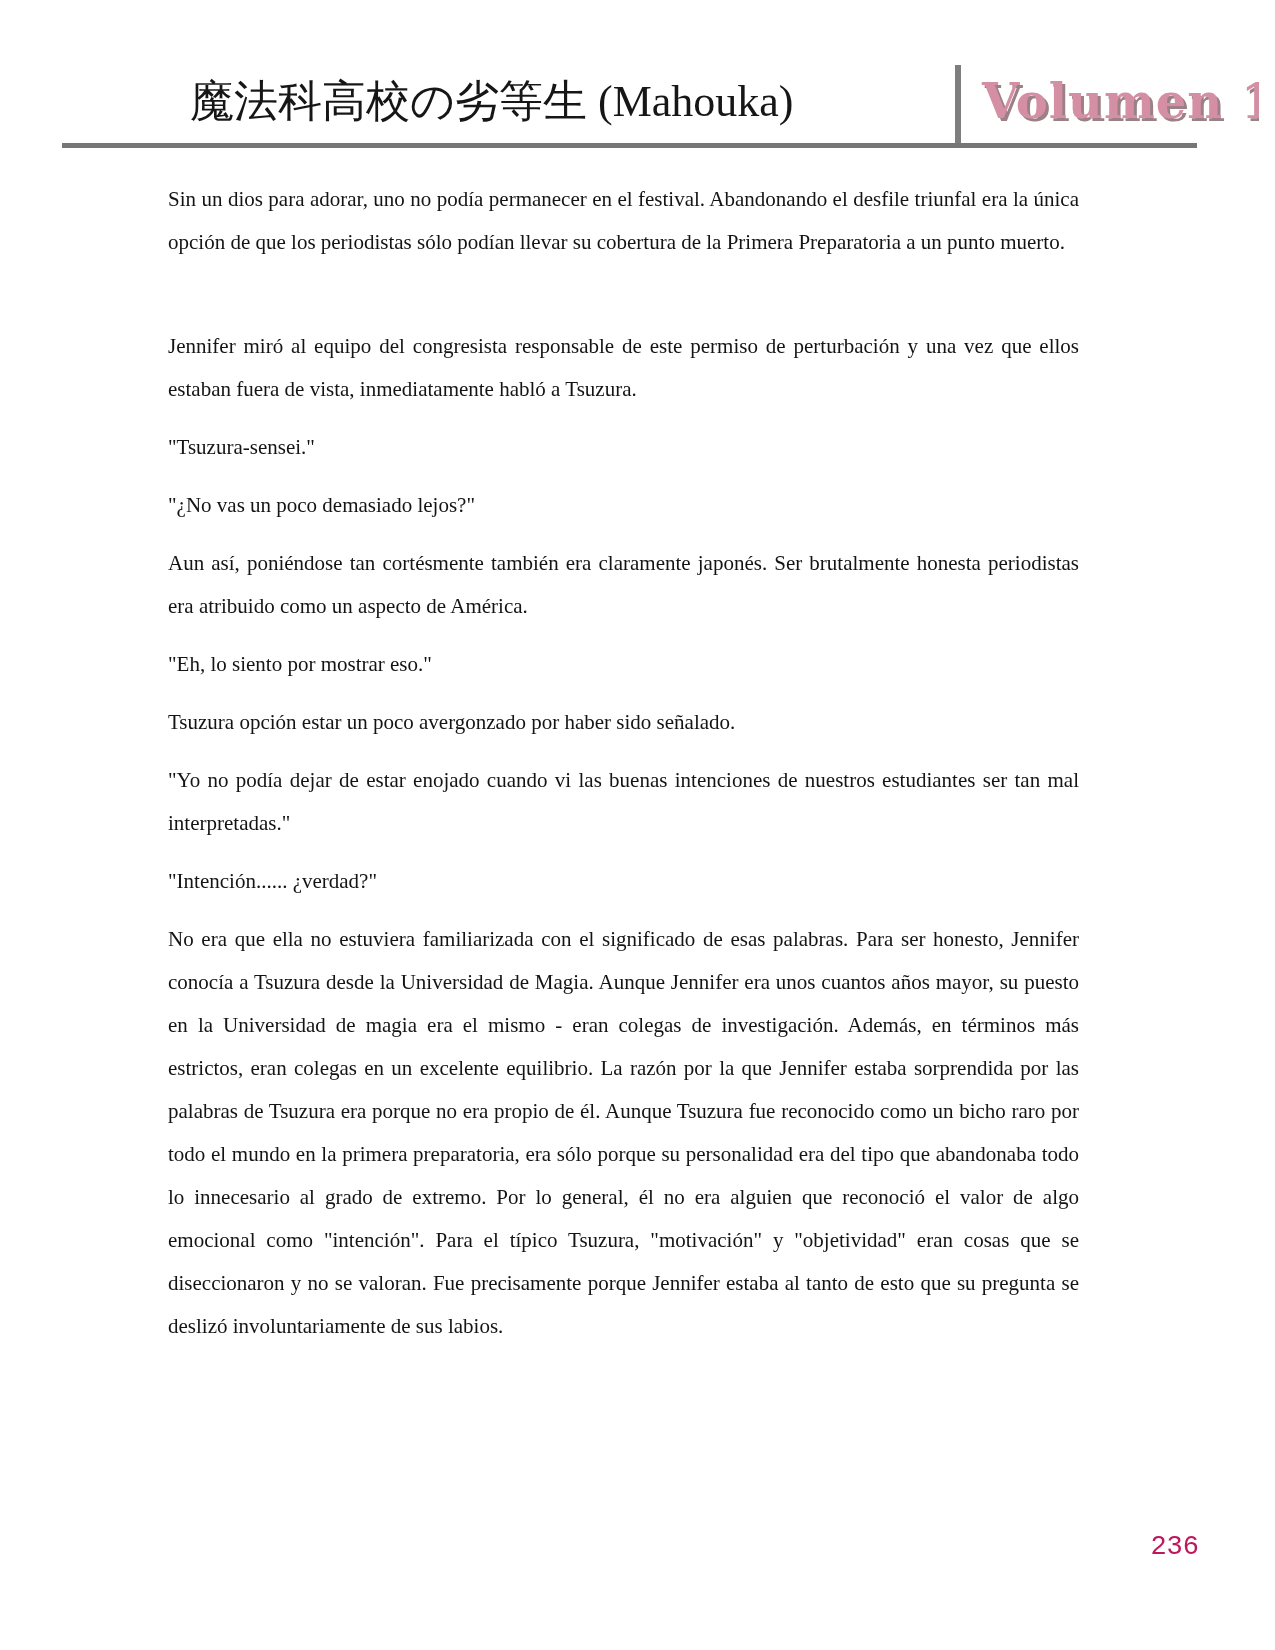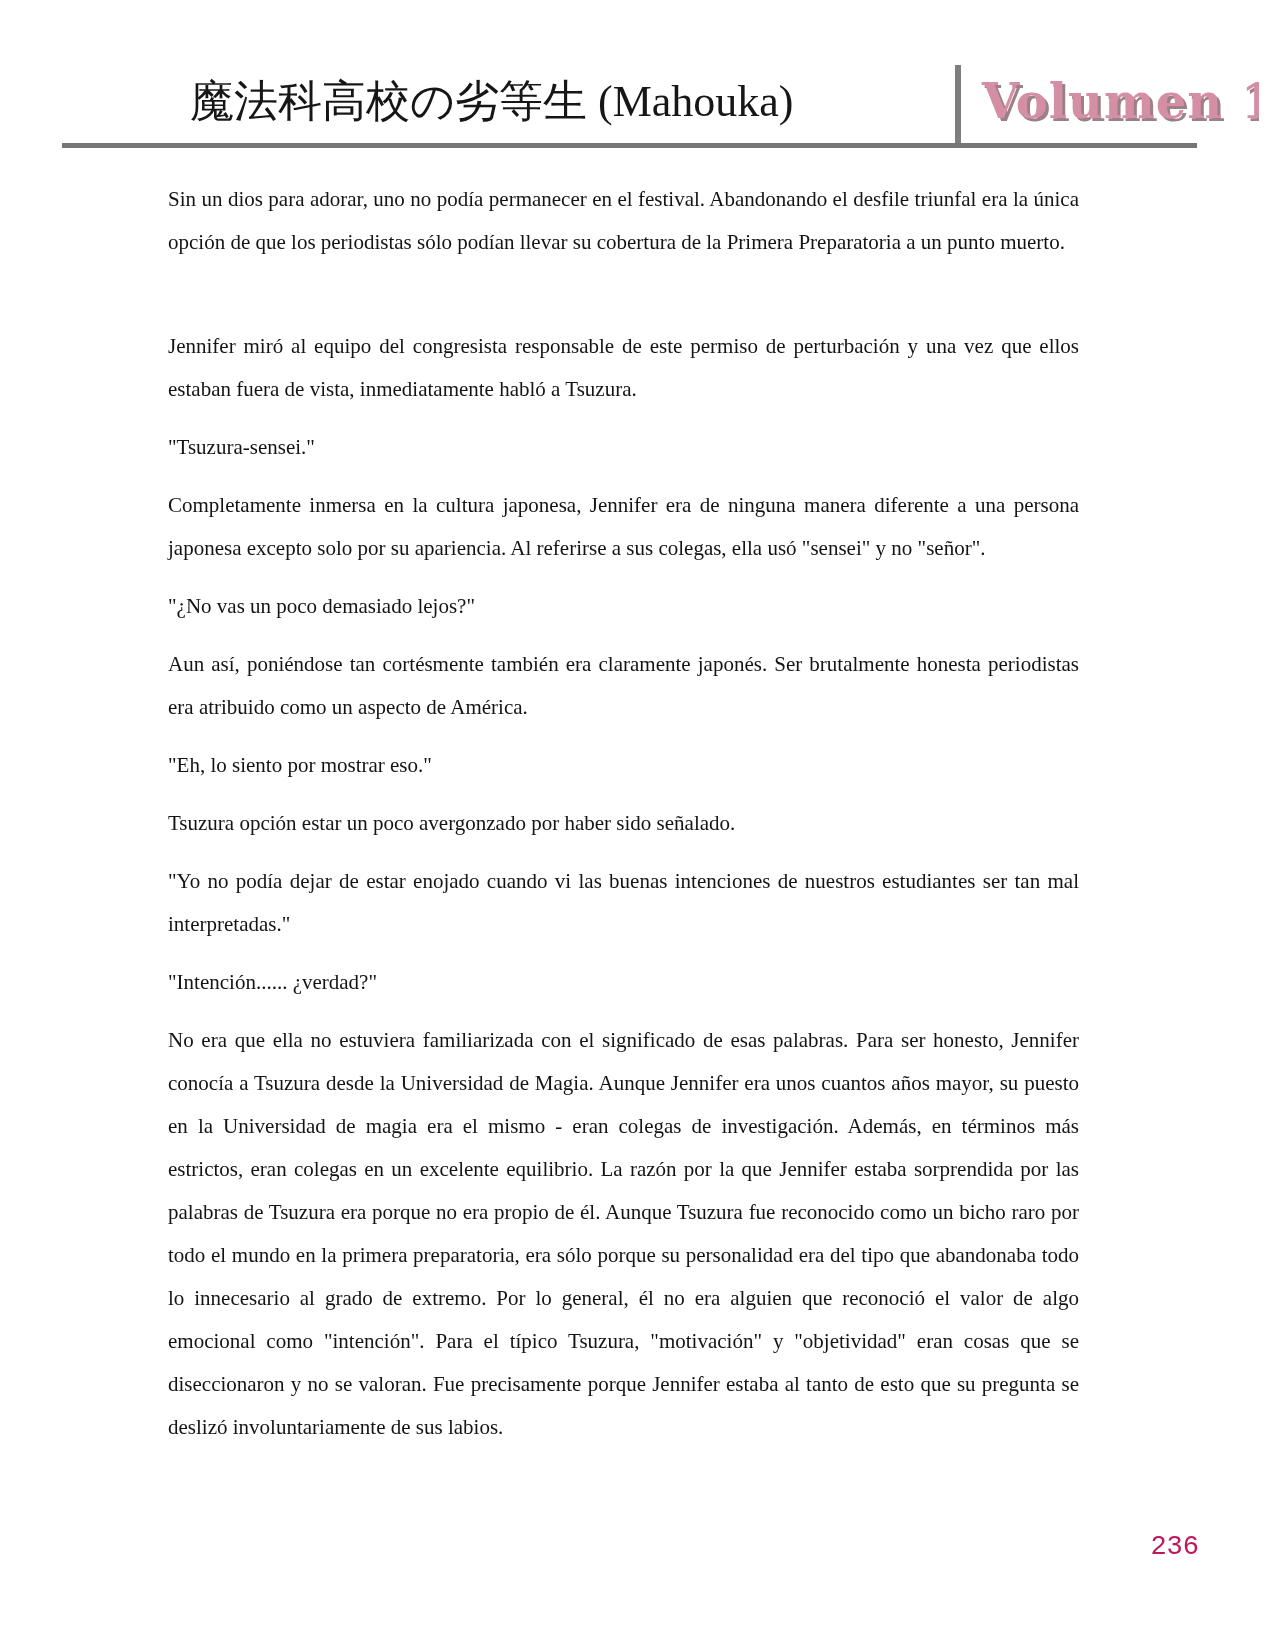--- a/index.html
+++ b/index.html
@@ -76,21 +76,20 @@
     <div class="header-divider" style="background: rgb(126, 126, 126);"></div>
     <div class="volume-label" style="color: rgb(212, 143, 164);">Volumen 12</div>
   </div>
 
   <div class="content">
 
   <p>Sin un dios para adorar, uno no podía permanecer en el festival. Abandonando el desfile triunfal era la única opción de que los periodistas sólo podían llevar su cobertura de la Primera Preparatoria a un punto muerto.</p>
       <p class="blank"></p>
       <p>Jennifer miró al equipo del congresista responsable de este permiso de perturbación y una vez que ellos estaban fuera de vista, inmediatamente habló a Tsuzura.</p>
       <p>"Tsuzura-sensei."</p>
-      <p>Completamente inmersa en la cultura japonesa, Jennifer era de ninguna manera diferente a una persona japonesa excepto solo por su apariencia. Al referirse a sus colegas, ella usó "sensei" y no "señor".</p>
       <p>"¿No vas un poco demasiado lejos?"</p>
       <p>Aun así, poniéndose tan cortésmente también era claramente japonés. Ser brutalmente honesta periodistas era atribuido como un aspecto de América.</p>
       <p>"Eh, lo siento por mostrar eso."</p>
       <p>Tsuzura opción estar un poco avergonzado por haber sido señalado.</p>
       <p>"Yo no podía dejar de estar enojado cuando vi las buenas intenciones de nuestros estudiantes ser tan mal interpretadas."</p>
       <p>"Intención...... ¿verdad?"</p>
       <p>No era que ella no estuviera familiarizada con el significado de esas palabras. Para ser honesto, Jennifer conocía a Tsuzura desde la Universidad de Magia. Aunque Jennifer era unos cuantos años mayor, su puesto en la Universidad de magia era el mismo - eran colegas de investigación. Además, en términos más estrictos, eran colegas en un excelente equilibrio. La razón por la que Jennifer estaba sorprendida por las palabras de Tsuzura era porque no era propio de él. Aunque Tsuzura fue reconocido como un bicho raro por todo el mundo en la primera preparatoria, era sólo porque su personalidad era del tipo que abandonaba todo lo innecesario al grado de extremo. Por lo general, él no era alguien que reconoció el valor de algo emocional como "intención". Para el típico Tsuzura, "motivación" y "objetividad" eran cosas que se diseccionaron y no se valoran. Fue precisamente porque Jennifer estaba al tanto de esto que su pregunta se deslizó involuntariamente de sus labios.</p>
     </div>
 
   <div class="page-number">236</div>

